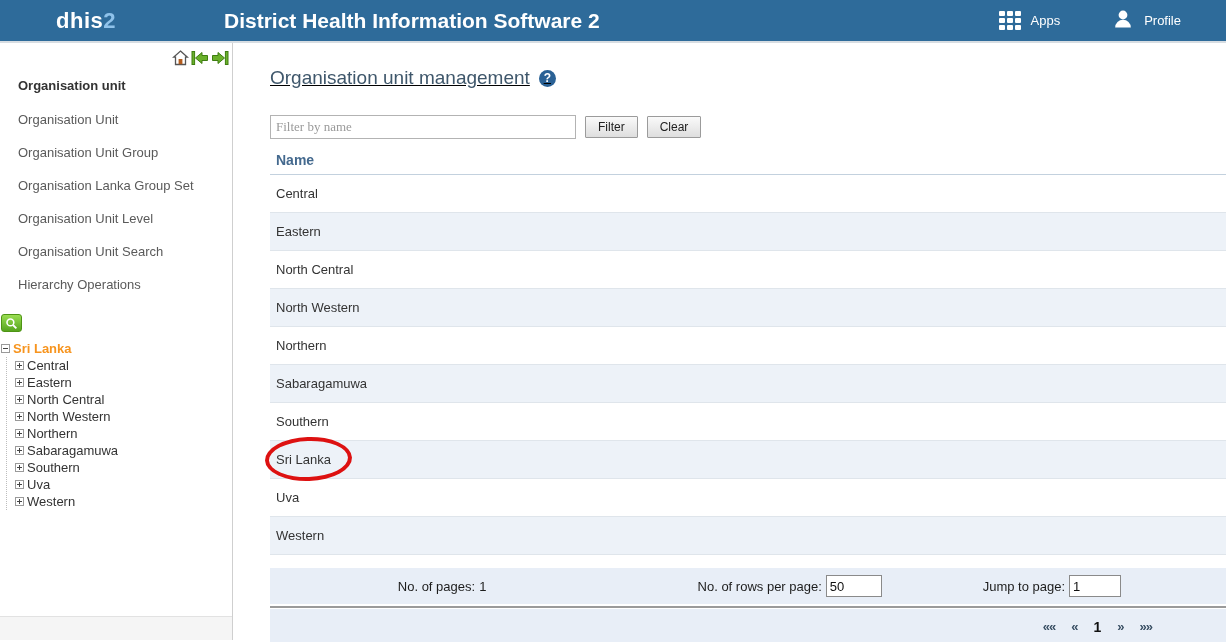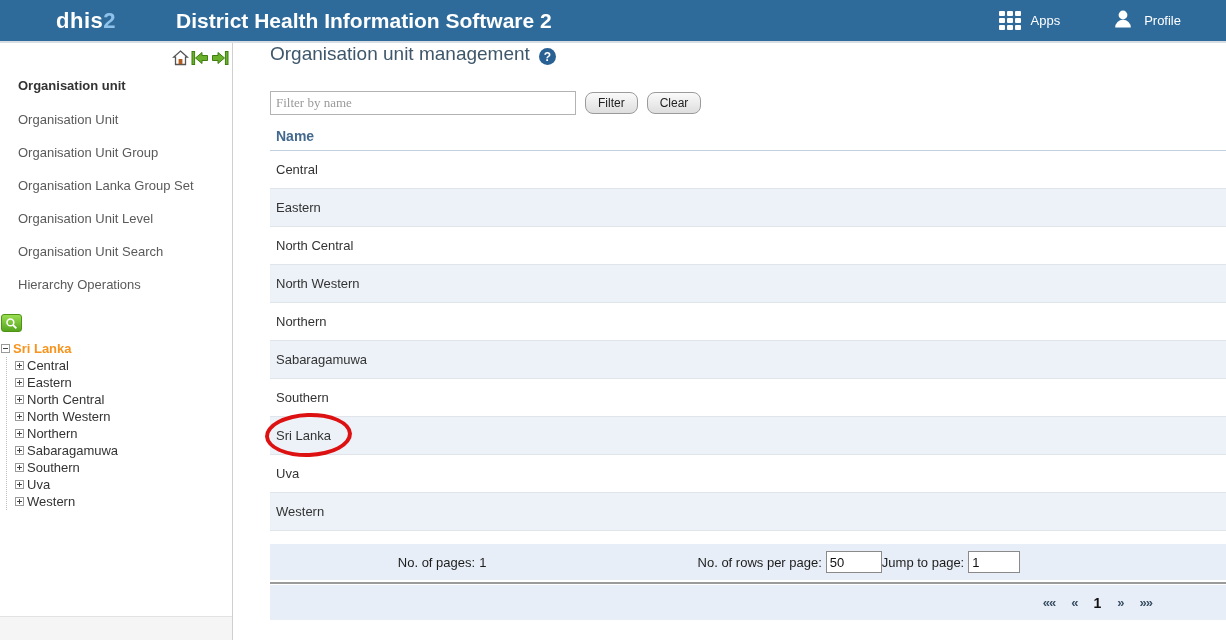--- a/index.html
+++ b/index.html
@@ -12,20 +12,21 @@
   }
 
   
   .header {
     height: 43px;
     background: #2e6b9a;
     display: flex;
     align-items: center;
     color: #fff;
     border-bottom: 2px solid #d7dde2;
+    gap: 48px;
   }
   .logo { padding-left: 56px; font-size: 22px; font-weight: bold; letter-spacing: 0.5px; }
   .logo .accent { color: #8fc2ea; }
   .app-title { margin-left: 60px; font-size: 21px; font-weight: bold; }
   .header-right { margin-left: auto; display: flex; align-items: center; padding-right: 45px; }
   .header-item { display: flex; align-items: center; gap: 10px; cursor: pointer; }
   .header-item + .header-item { margin-left: 52px; }
   .header-item .label { font-size: 13px; }
   .apps-grid { display: grid; grid-template-columns: repeat(3, 6px); grid-gap: 2px; }
   .apps-grid span { width: 6px; height: 5px; background: #fff; border-radius: 1px; }
@@ -64,38 +65,38 @@
   .expander { width: 9px; height: 9px; border: 1px solid #9a9a9a; background: #fff; position: relative; flex: none; cursor: pointer; }
   .expander::before { content: ""; position: absolute; left: 1px; right: 1px; top: 50%; margin-top: -0.5px; height: 1px; background: #444; }
   .expander.plus::after { content: ""; position: absolute; top: 1px; bottom: 1px; left: 50%; margin-left: -0.5px; width: 1px; background: #444; }
   .sidebar-bottom {
     position: absolute; left: 0; right: 0; bottom: 0; height: 24px;
     background: #f5f5f5; border-top: 1px solid #e2e2e2;
   }
 
   
   .main { flex: 1; padding-left: 37px; background: #fff; }
-  .page-title-row { display: flex; align-items: flex-end; }
+  .page-title-row { margin-top: 24px; display: flex; align-items: center; text-decoration: underline; }
   .page-title { font-size: 19px; font-weight: normal; color: #3f576b; }
   .help-icon {
     margin-left: 9px; width: 17px; height: 17px; border-radius: 50%;
     background: #2a6195; color: #fff; font-size: 12px; font-weight: bold;
     display: inline-flex; align-items: center; justify-content: center; cursor: pointer;
   }
   .help-icon::after { content: "?"; }
 
   .filter-row { margin-top: 26px; display: flex; align-items: center; }
   .filter-input {
     width: 306px; height: 24px; border: 1px solid #b3b3b3;
     font-family: Liberation Serif, serif; font-size: 13px; padding: 0 5px; color: #333;
   }
   .filter-input::placeholder { color: #9a9a9a; }
   .btn {
     margin-left: 9px; padding: 3px 12px; font-size: 12px; color: #222;
-    border: 1px solid #9b9b9b; border-radius: 8px;
+    border: 1px solid #9b9b9b; border-radius: 1px;
     background: linear-gradient(#fafafa, #dedede);
     font-family: "Liberation Sans", sans-serif; cursor: pointer;
   }
 
   .table { margin-top: 7px; }
   .table-header {
     padding: 6px 0 6px 6px; font-size: 14px; font-weight: bold; color: #44698e;
     border-bottom: 1px solid #c3d1de;
   }
   .table-row {
@@ -111,21 +112,21 @@
   }
 
   .table-footer { margin-top: 13px; }
   .footer-row1 {
     height: 36px; background: #e8eef7; display: flex; align-items: center;
     font-size: 13px; color: #1d1d1d;
   }
   .fcell { display: flex; align-items: center; }
   .fcell-pages { flex: 0 0 36%; justify-content: center; }
   .fcell-rows { flex: 1; justify-content: flex-end; }
-  .fcell-jump { flex: 0 0 36%; justify-content: flex-start; padding-right: 4px; }
+  .fcell-jump { flex: 0 0 36%; justify-content: center; padding-right: 4px; }
   .fcell .lbl { margin-right: 4px; }
   .pager-input {
     height: 22px; border: 1px solid #8a8a8a; font-size: 13px; padding: 0 3px;
     font-family: "Liberation Sans", sans-serif; color: #111; background: #fff;
   }
   .rows-input { width: 56px; }
   .jump-input { width: 52px; }
   .footer-divider { height: 2px; background: #9a9a9a; margin-top: 2px; }
   .footer-row2 {
     margin-top: 1px; height: 35px; background: #e8eef7;

